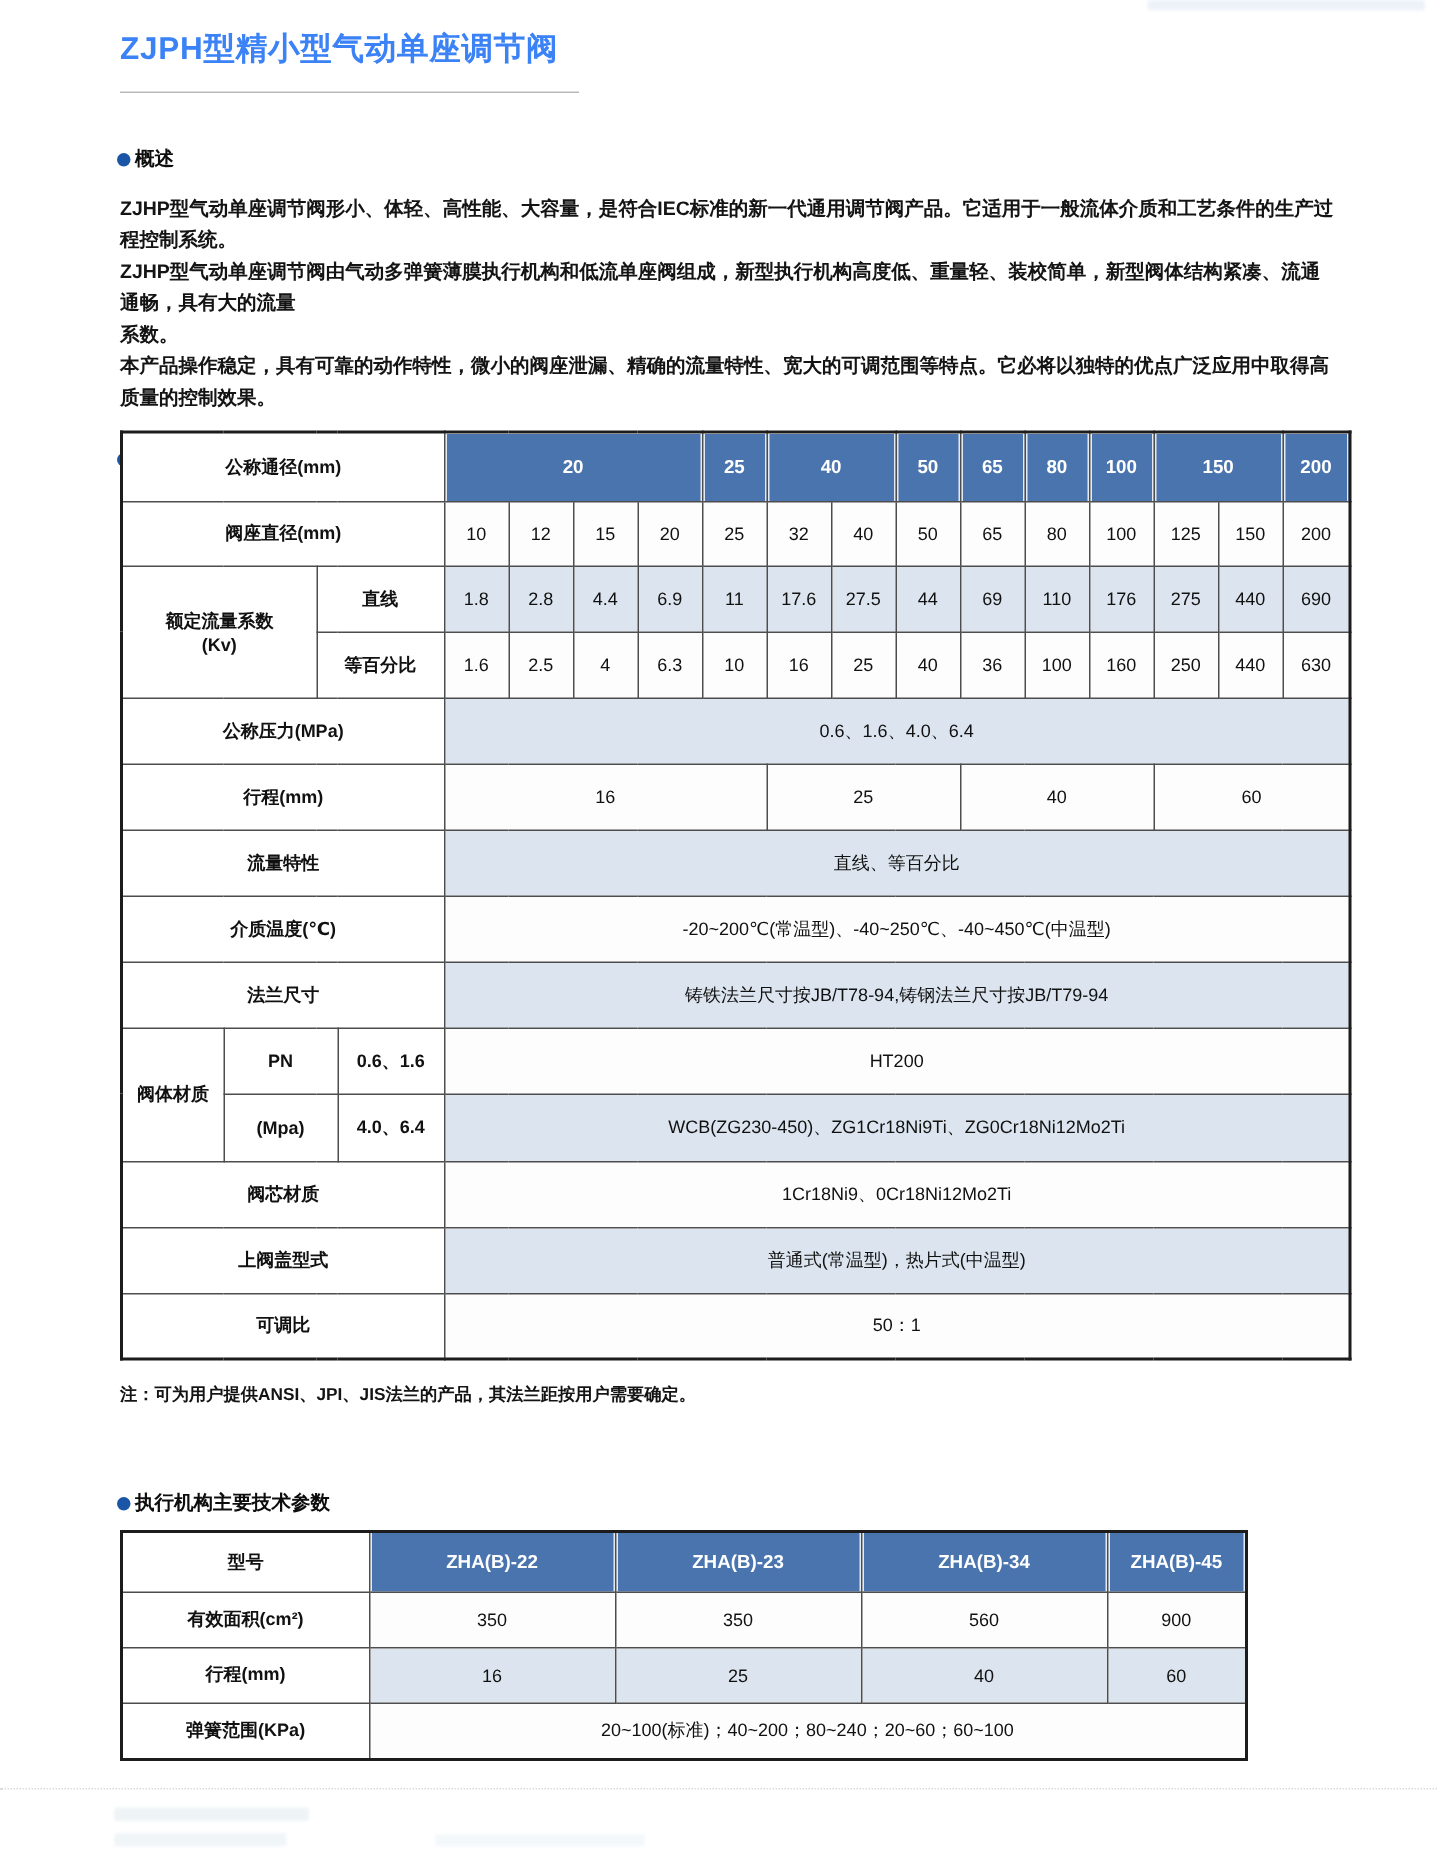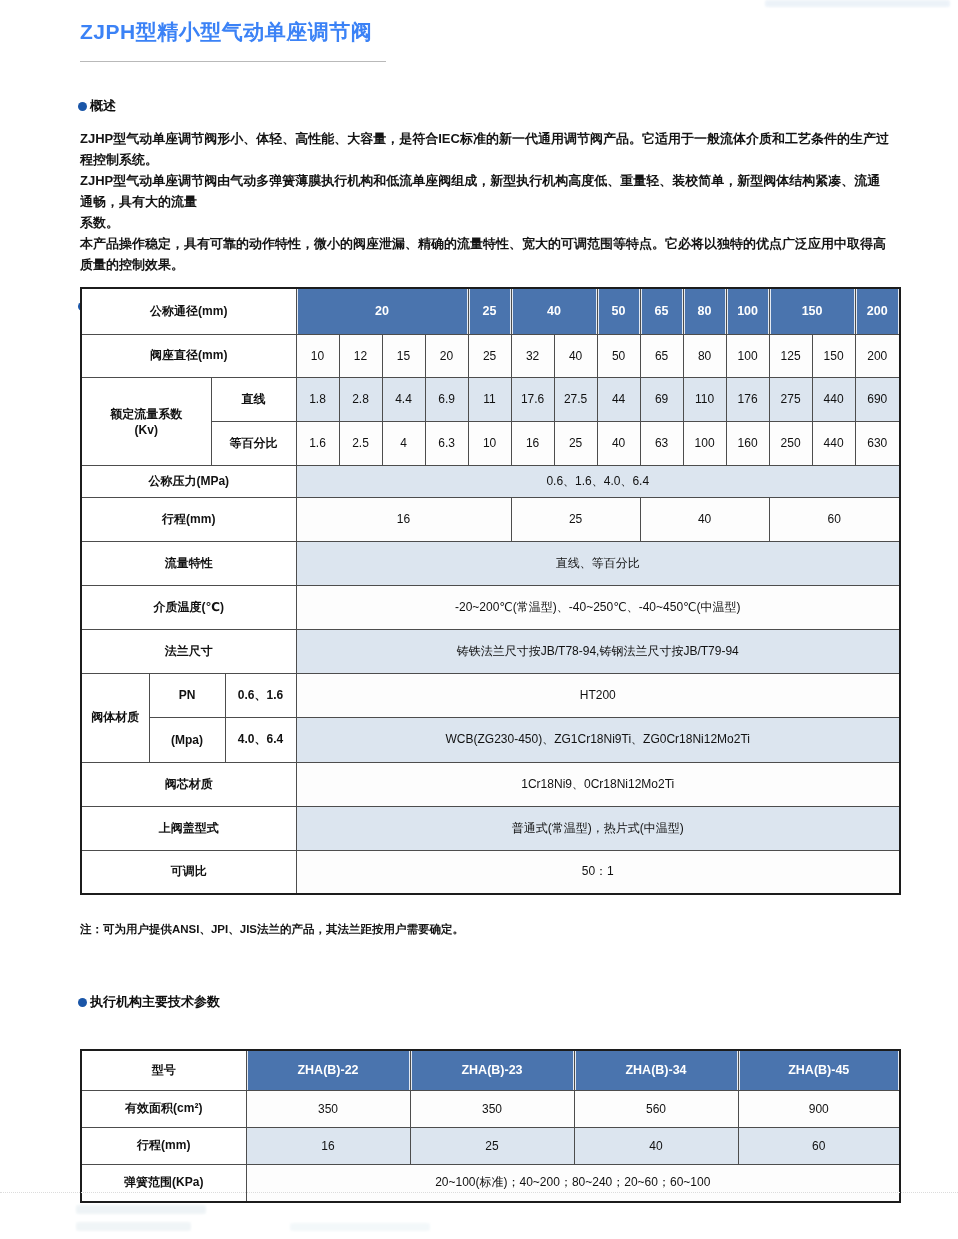--- a/index.html
+++ b/index.html
@@ -24,21 +24,21 @@
   .tech-table{border:2px solid #1c1c1c;}
   .tech-table td{border:1px solid #4d4d4d;text-align:center;vertical-align:middle;
                  font-size:12px;color:#111;padding:0 2px;overflow:hidden;}
   td.lbl{font-weight:bold;background:#ffffff;}
   td.val{background:#fdfdfd;}
   td.lt{background:#dce5ef;}
   td.blue{background:#4a74ae;color:#ffffff;font-weight:bold;font-size:12.5px;
           box-shadow:inset -1px 0 0 rgba(255,255,255,.85), inset 1px 0 0 rgba(255,255,255,.85);}
 
   #regulator-table{top:287px;left:80px;width:821px;}
-  #actuator-table{top:1020px;left:80px;width:821px;margin-top:29px;}
+  #actuator-table{top:1020px;left:80px;width:752px;}
 
   
   #note{top:922px;left:80px;font-size:11.5px;font-weight:bold;color:#141414;}
 
   
   .artifact{background:#dbe7f3;opacity:.5;filter:blur(1px);border-radius:2px;}
   #dotted-sep{top:1192px;left:0;width:958px;border-top:1px dotted #dcdcdc;height:0;}
 </style>
 </head>
 <body>
@@ -142,28 +142,28 @@
     <tr style="height:44px">
       <td class="lbl" colspan="2">等百分比</td>
       <td class="val">1.6</td>
       <td class="val">2.5</td>
       <td class="val">4</td>
       <td class="val">6.3</td>
       <td class="val">10</td>
       <td class="val">16</td>
       <td class="val">25</td>
       <td class="val">40</td>
-      <td class="val">63</td>
+      <td class="val">36</td>
       <td class="val">100</td>
       <td class="val">160</td>
       <td class="val">250</td>
       <td class="val">440</td>
       <td class="val">630</td>
     </tr>
-    <tr style="height:32px">
+    <tr style="height:44px">
       <td class="lbl" colspan="4">公称压力(MPa)</td>
       <td class="lt" colspan="14">0.6、1.6、4.0、6.4</td>
     </tr>
     <tr style="height:44px">
       <td class="lbl" colspan="4">行程(mm)</td>
       <td class="val" colspan="5">16</td>
       <td class="val" colspan="3">25</td>
       <td class="val" colspan="3">40</td>
       <td class="val" colspan="3">60</td>
     </tr>

